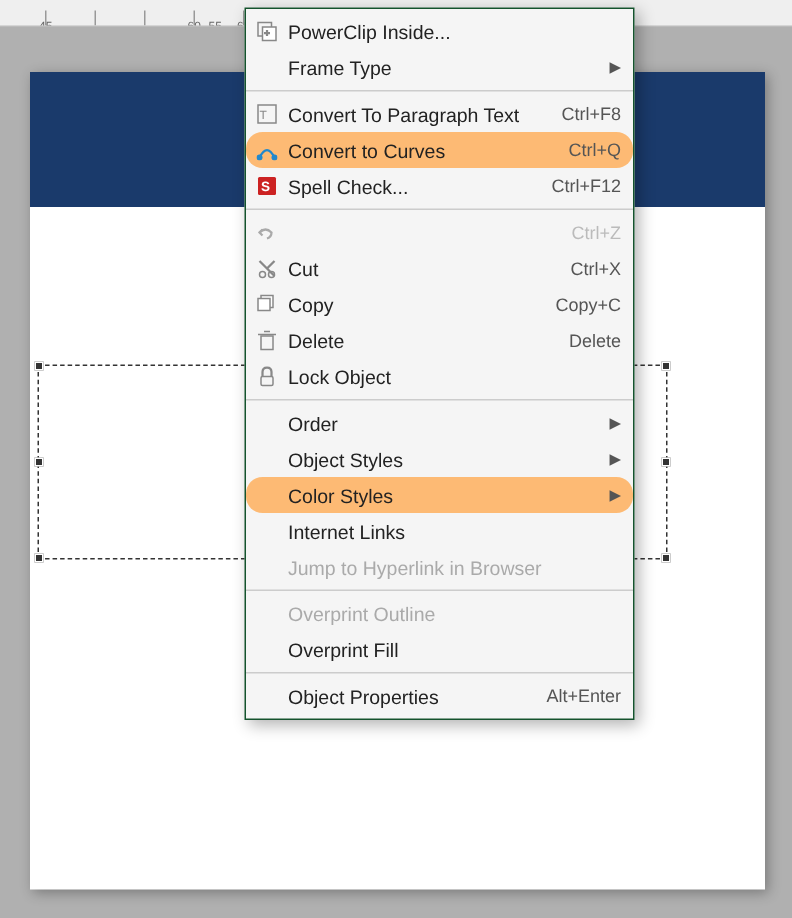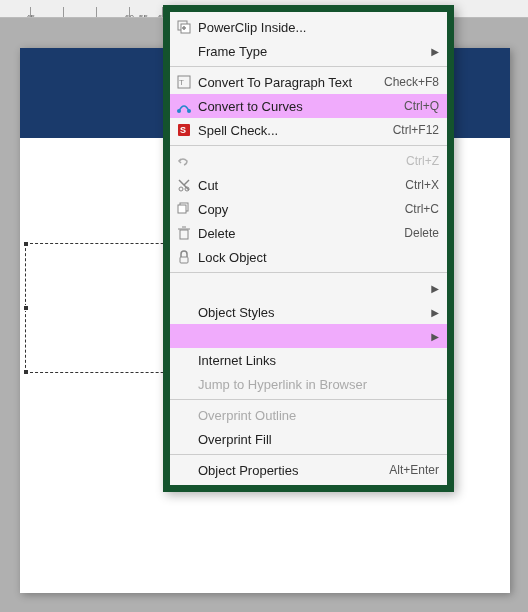--- a/index.html
+++ b/index.html
@@ -85,40 +85,41 @@
       width: 420px;
       height: 130px;
       border: 1px dashed #333;
     }
 
     
     .context-menu {
       position: absolute;
       top: 5px;
       left: 163px;
-      width: 291px;
+      width: 260px;
       background: #f5f5f5;
-      border: 7px solid #14532d;
+      border: 1px solid #14532d;
       box-shadow: 3px 3px 10px rgba(0,0,0,0.3);
       z-index: 100;
       padding: 3px 0;
     }
 
     .menu-item {
       display: flex;
       align-items: center;
       padding: 4px 8px 4px 28px;
       cursor: pointer;
       position: relative;
       min-height: 24px;
       color: #222;
       white-space: nowrap;
     }
     .menu-item.highlighted {
-      background: #f0abfc;
+      background: #fdba74;
+      border-radius: 11px;
     }
     .menu-item.disabled {
       color: #aaa;
     }
 
     .menu-item .shortcut {
       margin-left: auto;
       color: #555;
       font-size: 12px;
       padding-left: 20px;
@@ -284,21 +285,21 @@
     </div>
     <div class="menu-separator"></div>
     <div class="menu-item">
       <div class="icon-area">
         <svg width="14" height="14" viewBox="0 0 14 14">
           <rect x="1" y="1" width="12" height="12" fill="none" stroke="#888" stroke-width="1"></rect>
           <text x="2" y="10" font-size="8" fill="#888">T</text>
         </svg>
       </div>
       <span class="menu-label">Convert To Paragraph Text</span>
-      <span class="shortcut">Check+F8</span>
+      <span class="shortcut">Ctrl+F8</span>
     </div>
     <div class="menu-item highlighted">
       <div class="icon-area">
         <svg width="14" height="14" viewBox="0 0 14 14">
           <path d="M2 12 Q7 2 12 12" fill="none" stroke="#2288cc" stroke-width="1.5"></path>
           <circle cx="2" cy="12" r="2" fill="#2288cc"></circle>
           <circle cx="12" cy="12" r="2" fill="#2288cc"></circle>
         </svg>
       </div>
       <span class="menu-label">Convert to Curves</span>
@@ -337,21 +338,21 @@
       <span class="shortcut">Ctrl+X</span>
     </div>
     <div class="menu-item">
       <div class="icon-area">
         <svg width="14" height="14" viewBox="0 0 14 14">
           <rect x="3" y="1" width="8" height="8" fill="white" stroke="#888" stroke-width="1"></rect>
           <rect x="1" y="3" width="8" height="8" fill="white" stroke="#888" stroke-width="1"></rect>
         </svg>
       </div>
       <span class="menu-label">Copy</span>
-      <span class="shortcut">Ctrl+C</span>
+      <span class="shortcut">Copy+C</span>
     </div>
     <div class="menu-item">
       <div class="icon-area">
         <svg width="14" height="14" viewBox="0 0 14 14">
           <rect x="3" y="4" width="8" height="9" fill="none" stroke="#888" stroke-width="1"></rect>
           <line x1="1" y1="3" x2="13" y2="3" stroke="#888" stroke-width="1"></line>
           <line x1="5" y1="1" x2="9" y2="1" stroke="#888" stroke-width="1"></line>
         </svg>
       </div>
       <span class="menu-label">Delete</span>
@@ -362,29 +363,31 @@
         <svg width="14" height="14" viewBox="0 0 14 14">
           <rect x="3" y="7" width="8" height="6" fill="none" stroke="#888" stroke-width="1" rx="1"></rect>
           <path d="M4 7 L4 4 Q4 1 7 1 Q10 1 10 4 L10 7" fill="none" stroke="#888" stroke-width="1.5"></path>
         </svg>
       </div>
       <span class="menu-label">Lock Object</span>
     </div>
     <div class="menu-separator"></div>
     <div class="menu-item">
       <div class="icon-area"></div>
+      <span class="menu-label">Order</span>
       <span style="margin-left: auto; color: rgb(85, 85, 85); font-size: 10px;">▶</span>
     </div>
     <div class="menu-item">
       <div class="icon-area"></div>
       <span class="menu-label">Object Styles</span>
       <span style="margin-left: auto; color: rgb(85, 85, 85); font-size: 10px;">▶</span>
     </div>
     <div class="menu-item highlighted">
       <div class="icon-area"></div>
+      <span class="menu-label">Color Styles</span>
       <span style="margin-left: auto; color: rgb(85, 85, 85); font-size: 10px;">▶</span>
     </div>
     <div class="menu-item">
       <div class="icon-area"></div>
       <span class="menu-label">Internet Links</span>
     </div>
     <div class="menu-item disabled">
       <div class="icon-area"></div>
       <span class="menu-label">Jump to Hyperlink in Browser</span>
     </div>

